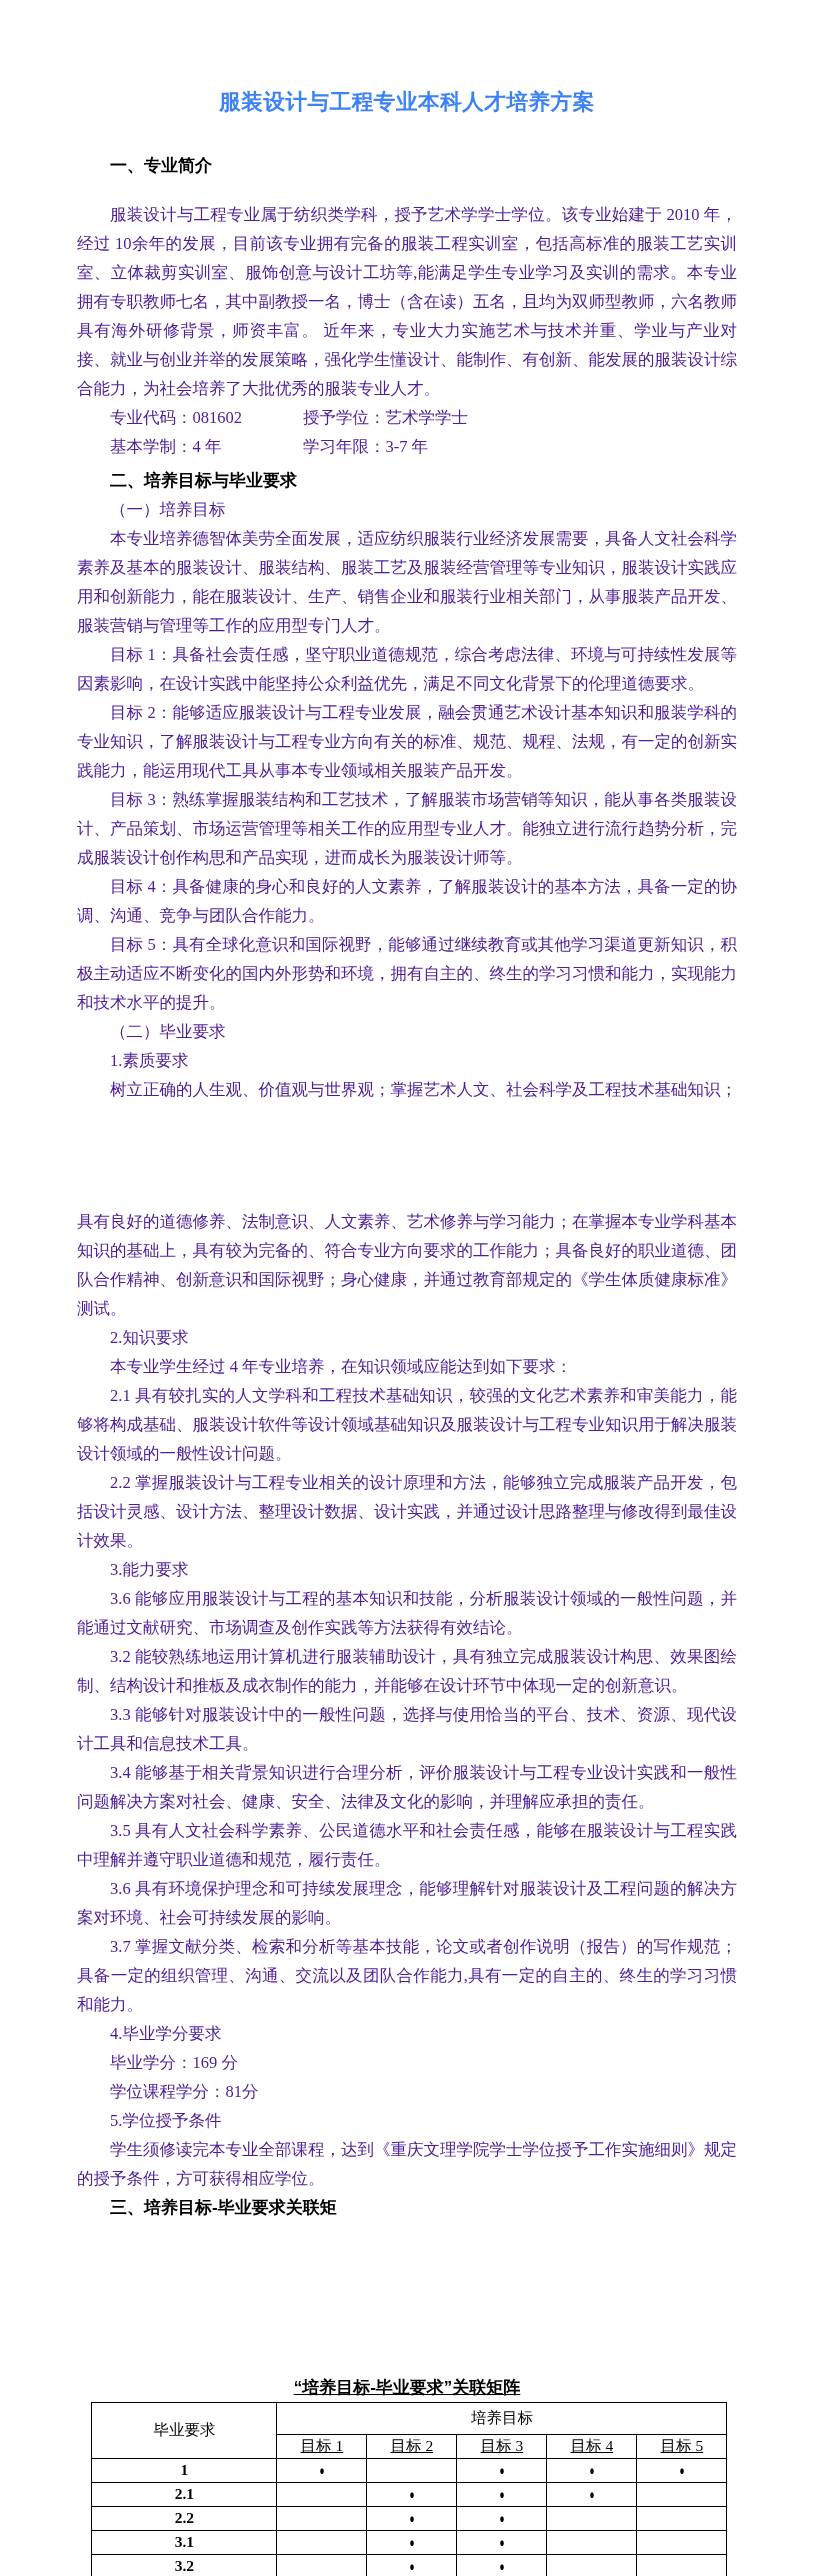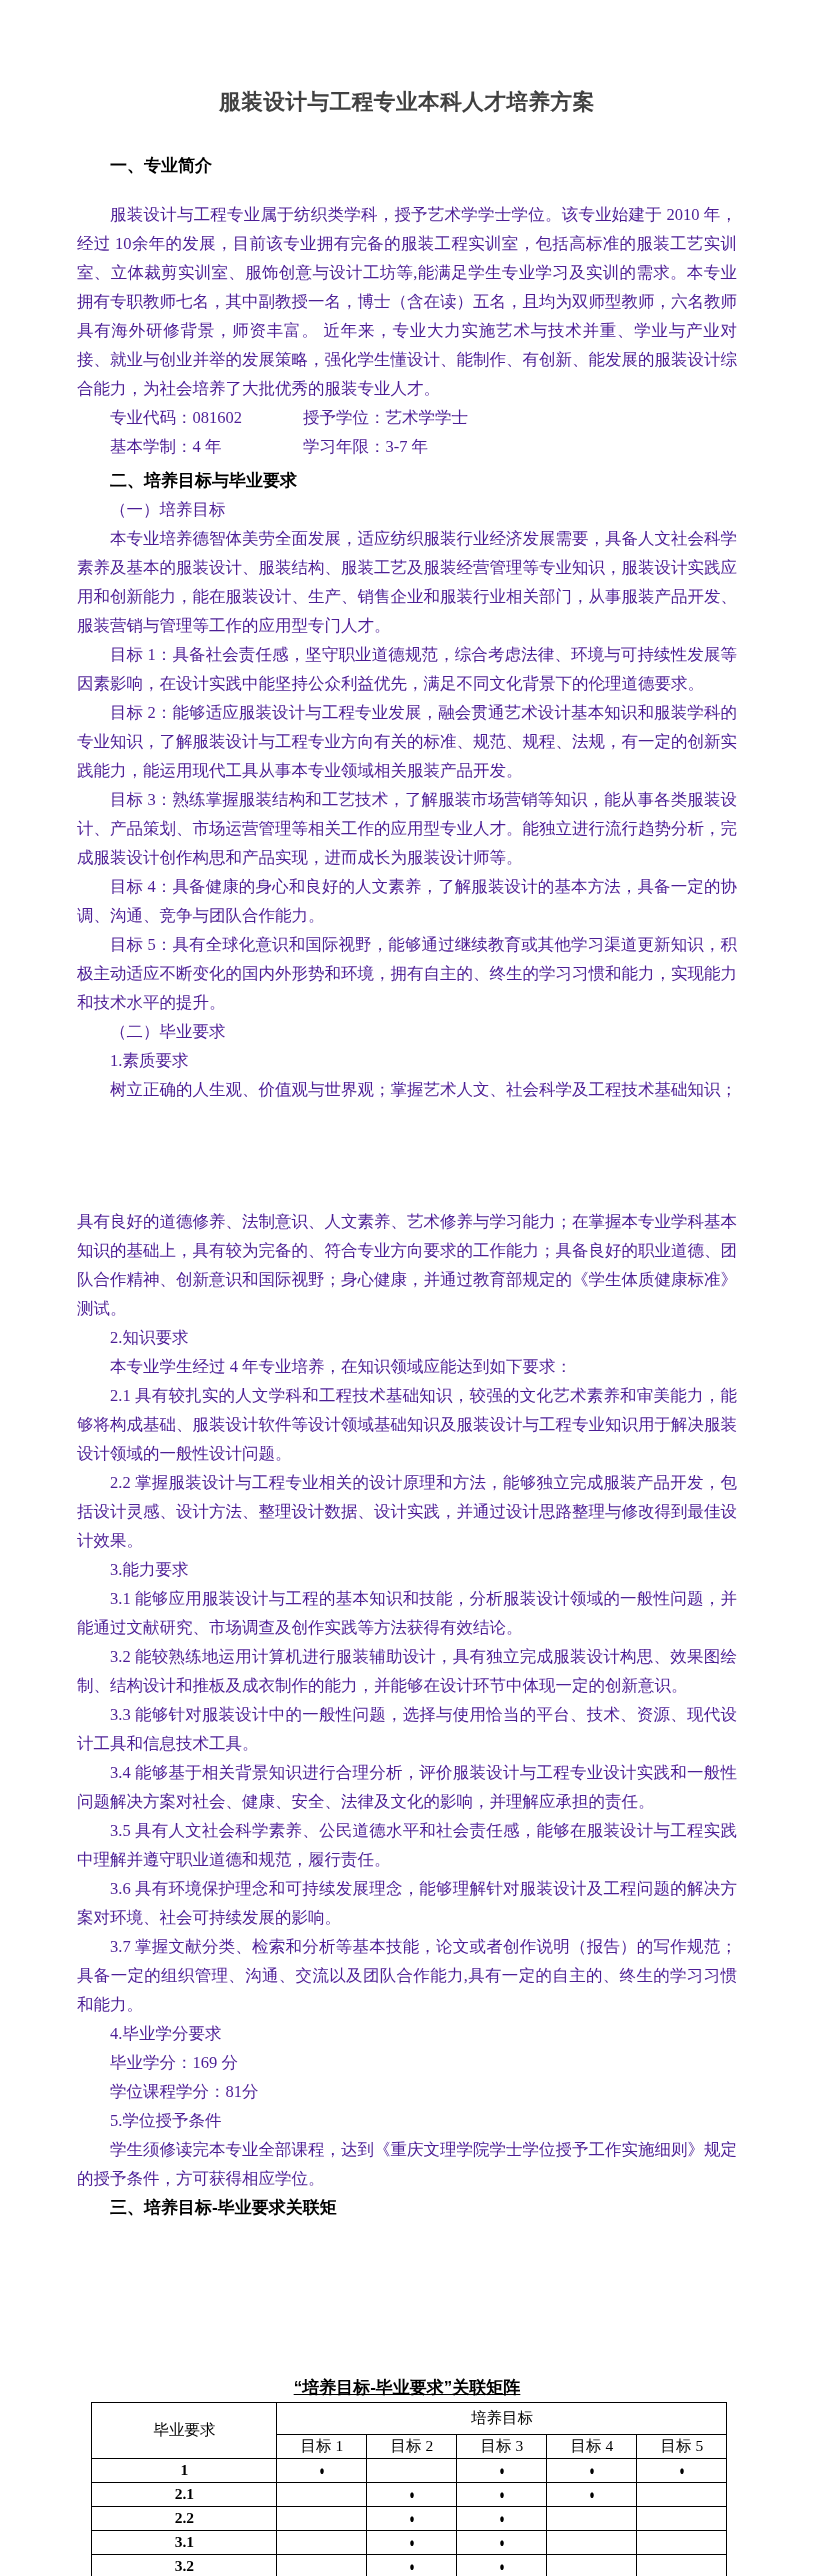--- a/index.html
+++ b/index.html
@@ -1,36 +1,36 @@
 <!DOCTYPE html>
 <html style="font-size:8.2px"><head>
 <meta charset="utf-8">
 <style>
   html,body { margin:0; padding:0; background:#ffffff; }
   .page { width:818px; height:3669px; background:#ffffff; overflow:hidden; position:relative; }
   .content { box-sizing:border-box; padding-left:77px; padding-right:81px; }
   p { margin:0; }
   .body { font:16.5px/29px "Liberation Serif","DejaVu Serif",serif; color:#4c1d95; text-align:justify; }
   .ind { text-indent:33px; }
-  h1.doc-title { margin:0; padding-top:86px; font:bold 21.6px/31px "Liberation Sans","DejaVu Sans",sans-serif; color:#404040; text-align:center; letter-spacing:0.5px; }
+  h1.doc-title { margin:0; padding-top:86px; font:bold 21.6px/31px "Liberation Sans","DejaVu Sans",sans-serif; color:#3b82f6; text-align:center; letter-spacing:0.5px; }
   h2.sec { margin:0; padding-left:33px; font:bold 17px/29px "Liberation Sans","DejaVu Sans",sans-serif; color:#000; }
   #sec1 { margin-top:34px;font-family:Liberation Serif, serif; }
   #intro-p { margin-top:19.6px; }
   #sec2 { margin-top:5.2px; }
   #sec3 { margin-top:0; }
   .meta-col { display:inline-block; width:193px; }
   .page-gap { width:100%; }
   #gap1 { height:103px; }
   #gap2 { height:151px; }
   .tcaption { font:bold 17px/29px "Liberation Sans","DejaVu Sans",sans-serif; text-align:center; color:#000;text-decoration:underline; }
   table.matrix { border-collapse:collapse; border:1px solid #000; margin-left:14.4px; width:636px; table-layout:fixed;
                  font-family:"Liberation Serif","DejaVu Serif",serif; color:#000; }
   table.matrix thead td, table.matrix thead th { border:0.5px solid #000; text-align:center; vertical-align:middle; font-size:15.5px; font-weight:normal; }
   table.matrix thead tr.tr-group { height:32px; }
-  table.matrix thead tr.tr-cols { height:23px; }
+  table.matrix thead tr.tr-cols { height:23px;text-decoration:underline; }
   table.matrix thead tr.tr-cols th { border-bottom:1.5px double #000; }
   table.matrix tbody td { border:0.5px solid #000; border-top:1.5px double #000; border-bottom:1.5px double #000;
                           text-align:center; vertical-align:middle; font-size:15.5px; height:21px; }
   table.matrix tbody td.rlabel { font-weight:bold; }
   .dot { display:inline-block; transform:scaleX(0.62); font-size:13.4px; line-height:1; }
 </style>
 </head>
 <body>
 
 <div class="page">
@@ -58,21 +58,21 @@
     <p class="body ind">树立正确的人生观、价值观与世界观；掌握艺术人文、社会科学及工程技术基础知识；</p>
 
     <div class="page-gap" id="gap1"></div>
 
     <p class="body">具有良好的道德修养、法制意识、人文素养、艺术修养与学习能力；在掌握本专业学科基本知识的基础上，具有较为完备的、符合专业方向要求的工作能力；具备良好的职业道德、团队合作精神、创新意识和国际视野；身心健康，并通过教育部规定的《学生体质健康标准》测试。</p>
     <p class="body ind">2.知识要求</p>
     <p class="body ind">本专业学生经过 4 年专业培养，在知识领域应能达到如下要求：</p>
     <p class="body ind">2.1 具有较扎实的人文学科和工程技术基础知识，较强的文化艺术素养和审美能力，能够将构成基础、服装设计软件等设计领域基础知识及服装设计与工程专业知识用于解决服装设计领域的一般性设计问题。</p>
     <p class="body ind">2.2 掌握服装设计与工程专业相关的设计原理和方法，能够独立完成服装产品开发，包括设计灵感、设计方法、整理设计数据、设计实践，并通过设计思路整理与修改得到最佳设计效果。</p>
     <p class="body ind">3.能力要求</p>
-    <p class="body ind">3.1 能够应用服装设计与工程的基本知识和技能，分析服装设计领域的一般性问题，并能通过文献研究、市场调查及创作实践等方法获得有效结论。</p>
+    <p class="body ind">3.6 能够应用服装设计与工程的基本知识和技能，分析服装设计领域的一般性问题，并能通过文献研究、市场调查及创作实践等方法获得有效结论。</p>
     <p class="body ind">3.2 能较熟练地运用计算机进行服装辅助设计，具有独立完成服装设计构思、效果图绘制、结构设计和推板及成衣制作的能力，并能够在设计环节中体现一定的创新意识。</p>
     <p class="body ind">3.3 能够针对服装设计中的一般性问题，选择与使用恰当的平台、技术、资源、现代设计工具和信息技术工具。</p>
     <p class="body ind">3.4 能够基于相关背景知识进行合理分析，评价服装设计与工程专业设计实践和一般性问题解决方案对社会、健康、安全、法律及文化的影响，并理解应承担的责任。</p>
     <p class="body ind">3.5 具有人文社会科学素养、公民道德水平和社会责任感，能够在服装设计与工程实践中理解并遵守职业道德和规范，履行责任。</p>
     <p class="body ind">3.6 具有环境保护理念和可持续发展理念，能够理解针对服装设计及工程问题的解决方案对环境、社会可持续发展的影响。</p>
     <p class="body ind">3.7 掌握文献分类、检索和分析等基本技能，论文或者创作说明（报告）的写作规范；具备一定的组织管理、沟通、交流以及团队合作能力,具有一定的自主的、终生的学习习惯和能力。</p>
     <p class="body ind">4.毕业学分要求</p>
     <p class="body ind">毕业学分：169 分</p>
     <p class="body ind">学位课程学分：81分</p>
     <p class="body ind">5.学位授予条件</p>

